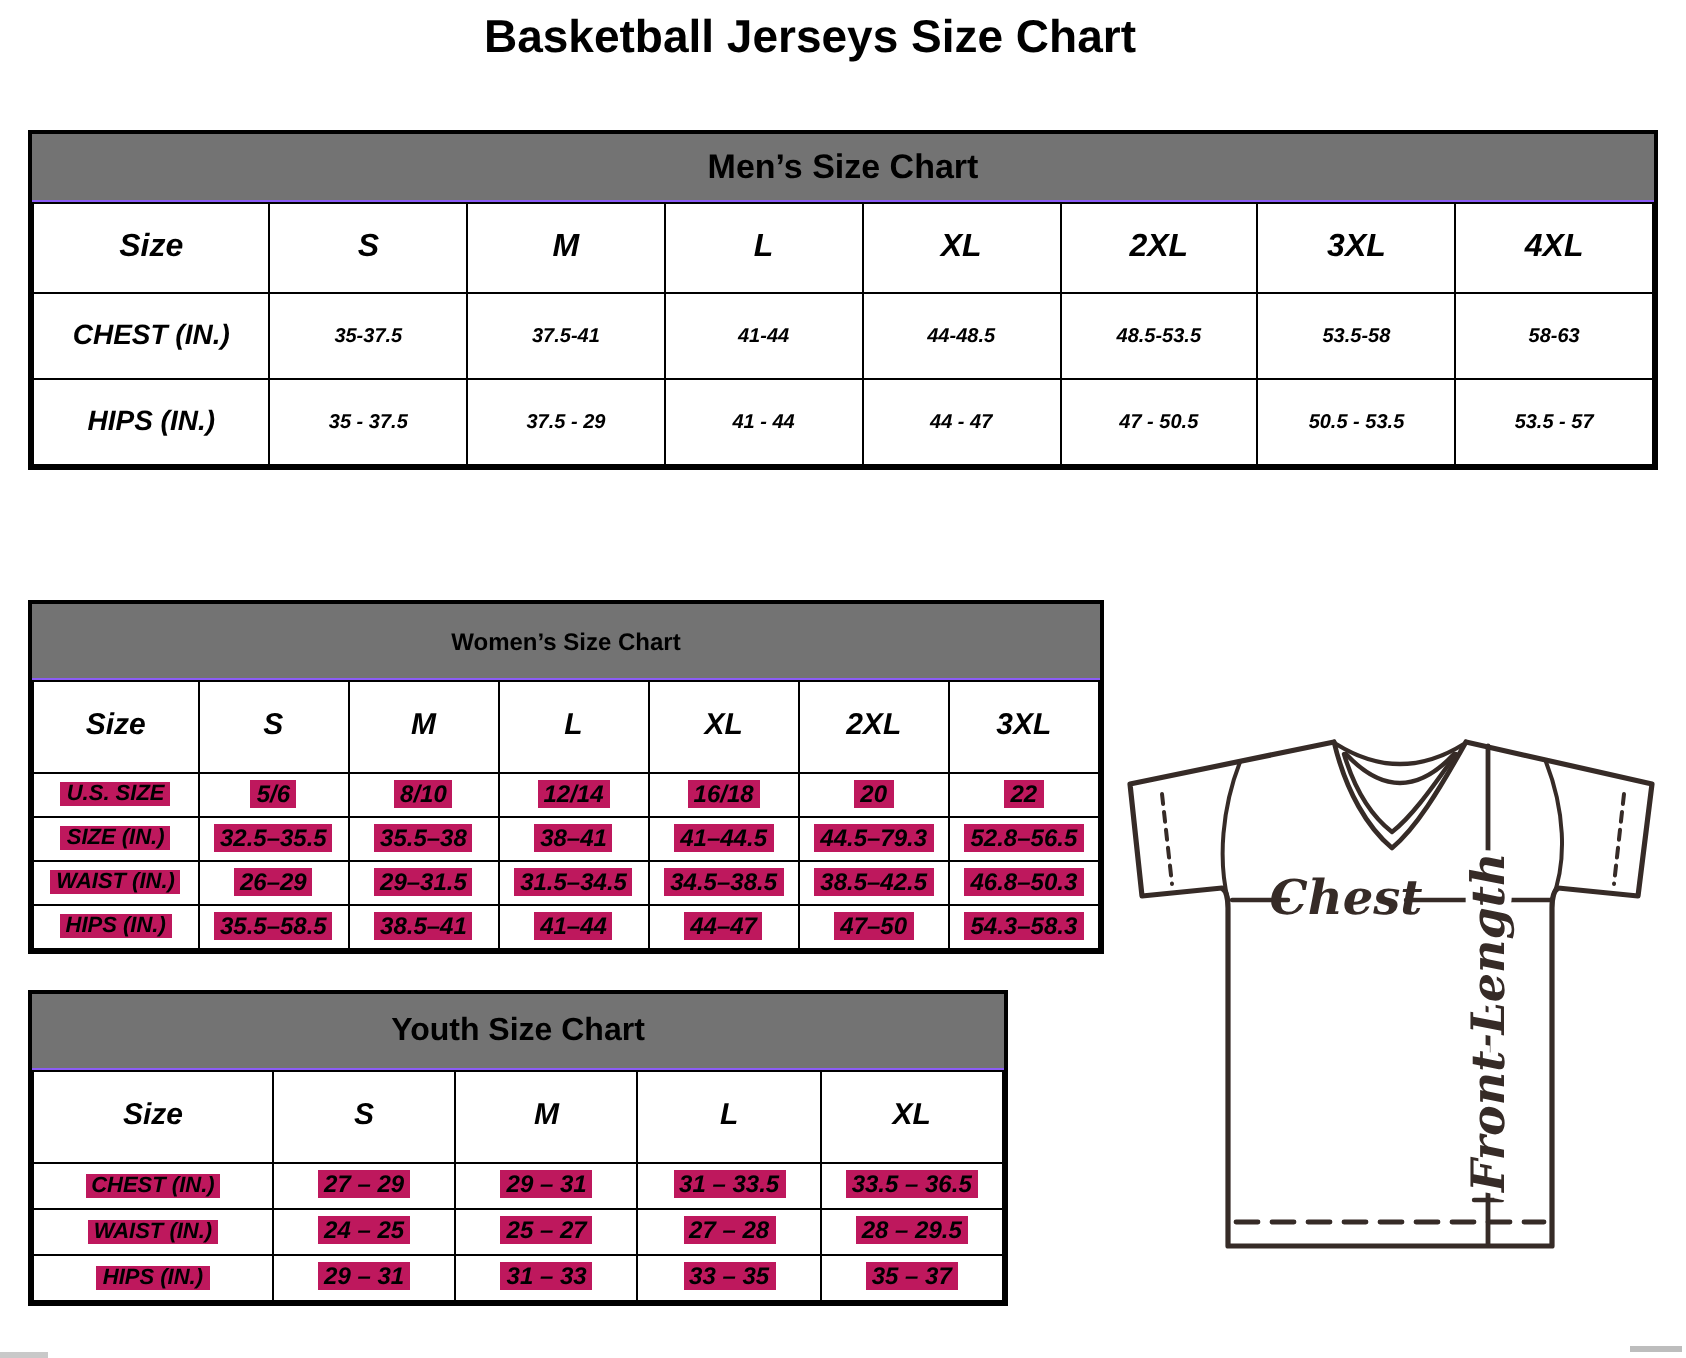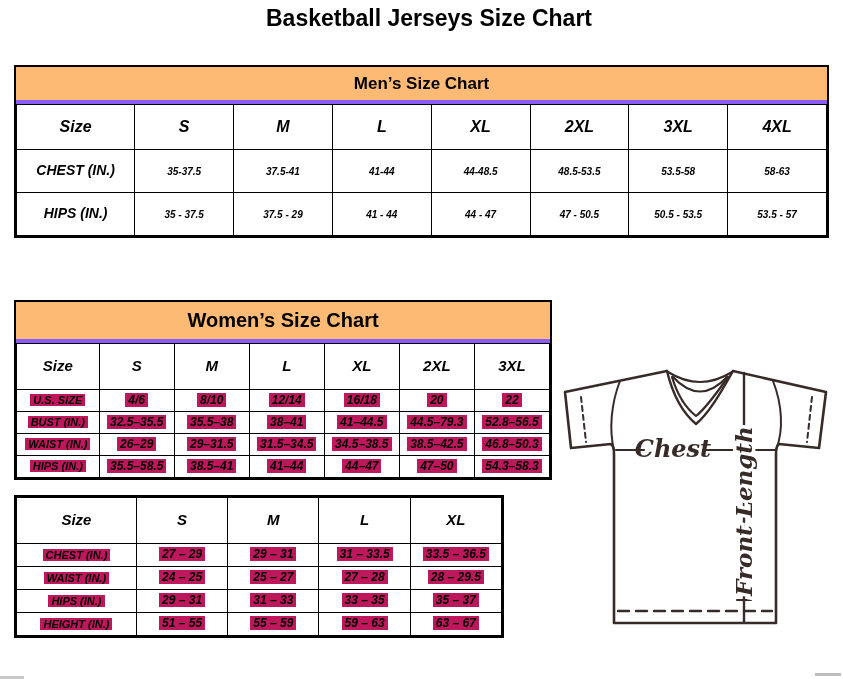--- a/index.html
+++ b/index.html
@@ -3,45 +3,45 @@
 <meta charset="utf-8">
 <style>
   html,body{margin:0;padding:0;}
   body{
     width:843px;height:679px;position:relative;overflow:hidden;
     background:#ffffff;color:#000;
     font-family:"Liberation Sans", sans-serif;
   }
   .page-title{
     position:absolute;top:5px;left:0;width:810px;text-align:center;
-    font-size:23px;font-weight:bold;letter-spacing:0px;margin-left:24px;
+    font-size:23px;font-weight:bold;letter-spacing:0px;
   }
   .chart{
     position:absolute;border:2px solid #000;box-sizing:border-box;background:#fff;
   }
   .band{
-    background:#fdba74;border-bottom:4px solid #8b5cf6;
+    background:#737373;border-bottom:1px solid #8b5cf6;
     display:flex;align-items:center;justify-content:center;
     font-weight:bold;
     text-align:center;
   }
   table{border-collapse:collapse;width:100%;table-layout:fixed;font-style:italic;}
   th,td{
     border:1px solid #000;text-align:center;vertical-align:middle;
     font-weight:bold;padding:0;line-height:1.1;
   }
   
   .mens{left:14px;top:65px;width:815px;}
   .mens .band{height:33px;font-size:17px;}
   .mens th{height:44px;font-size:16px;}
   .mens td{height:42px;font-size:10px;}
   .mens td.rowlabel{font-size:14px;}
   
   .womens{left:14px;top:300px;width:538px;}
-  .womens .band{height:37px;font-size:20px;}
+  .womens .band{height:37px;font-size:12px;}
   .womens th{height:45px;font-size:15px;}
   .womens td{height:21px;font-size:12px;}
   .womens td.rowlabel{font-size:11px;}
   
   .youth{left:14px;top:495px;width:490px;}
   .youth .band{height:37px;font-size:16px;}
   .youth th{height:45px;font-size:15px;}
   .youth td{height:22px;font-size:12px;}
   .youth td.rowlabel{font-size:11px;}
   .hl{background:#be185d;padding:0 3px;}
@@ -121,29 +121,29 @@
       <th>Size</th>
       <th>S</th>
       <th>M</th>
       <th>L</th>
       <th>XL</th>
       <th>2XL</th>
       <th>3XL</th>
     </tr>
     <tr>
       <td class="rowlabel"><span class="hl">U.S. SIZE</span></td>
-      <td><span class="hl">4/6</span></td>
+      <td><span class="hl">5/6</span></td>
       <td><span class="hl">8/10</span></td>
       <td><span class="hl">12/14</span></td>
       <td><span class="hl">16/18</span></td>
       <td><span class="hl">20</span></td>
       <td><span class="hl">22</span></td>
     </tr>
     <tr>
-      <td class="rowlabel"><span class="hl">BUST (IN.)</span></td>
+      <td class="rowlabel"><span class="hl">SIZE (IN.)</span></td>
       <td><span class="hl">32.5–35.5</span></td>
       <td><span class="hl">35.5–38</span></td>
       <td><span class="hl">38–41</span></td>
       <td><span class="hl">41–44.5</span></td>
       <td><span class="hl">44.5–79.3</span></td>
       <td><span class="hl">52.8–56.5</span></td>
     </tr>
     <tr>
       <td class="rowlabel"><span class="hl">WAIST (IN.)</span></td>
       <td><span class="hl">26–29</span></td>
@@ -160,20 +160,21 @@
       <td><span class="hl">41–44</span></td>
       <td><span class="hl">44–47</span></td>
       <td><span class="hl">47–50</span></td>
       <td><span class="hl">54.3–58.3</span></td>
     </tr>
   </tbody>
     </table>
 </div>
 
 <div class="chart youth">
+  <div class="band">Youth Size Chart</div>
   <table>
     <colgroup>
         <col style="width:24.7%">
         <col style="width:18.8%">
         <col style="width:18.8%">
         <col style="width:18.8%">
         <col style="width:18.8%">
       </colgroup>
     <tbody>
         <tr>
@@ -197,27 +198,20 @@
       <td><span class="hl">27 – 28</span></td>
       <td><span class="hl">28 – 29.5</span></td>
     </tr>
     <tr>
       <td class="rowlabel"><span class="hl">HIPS (IN.)</span></td>
       <td><span class="hl">29 – 31</span></td>
       <td><span class="hl">31 – 33</span></td>
       <td><span class="hl">33 – 35</span></td>
       <td><span class="hl">35 – 37</span></td>
     </tr>
-    <tr>
-      <td class="rowlabel"><span class="hl">HEIGHT (IN.)</span></td>
-      <td><span class="hl">51 – 55</span></td>
-      <td><span class="hl">55 – 59</span></td>
-      <td><span class="hl">59 – 63</span></td>
-      <td><span class="hl">63 – 67</span></td>
-    </tr>
   </tbody>
     </table>
 </div>
 
 <svg class="jersey" width="293" height="300" viewBox="0 0 293 300" fill="none">
   <g stroke="#362b27" stroke-linecap="round" stroke-linejoin="round" fill="none">
 
     <path stroke-width="2.6" d="M 117 21 L 15 42 L 21 98 L 61 94 Q 64 96 64 104 L 64 273 L 226 273 L 226 104 Q 226 96 229 94 L 269 98 L 276 42 L 183 21"></path>
 
     <path stroke-width="2.2" d="M 118 22 Q 150 42 182 22"></path>

